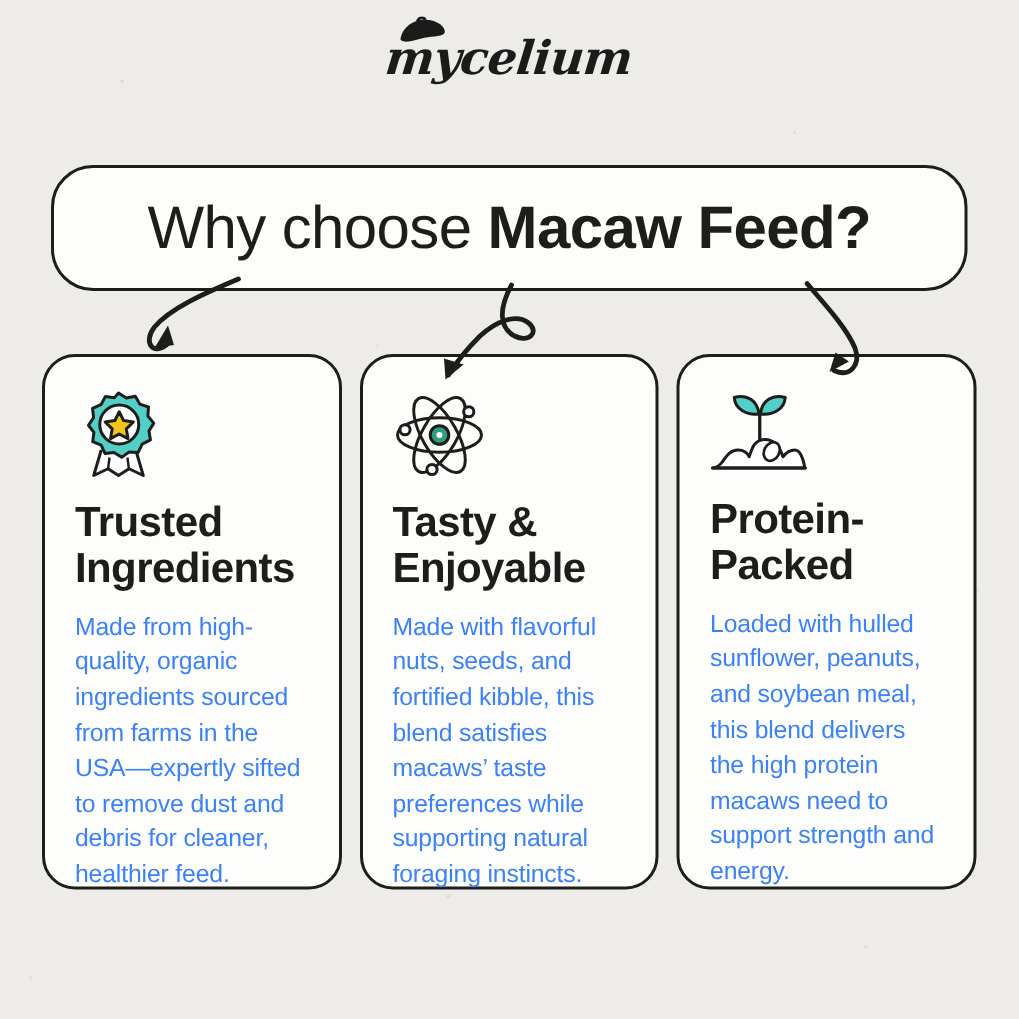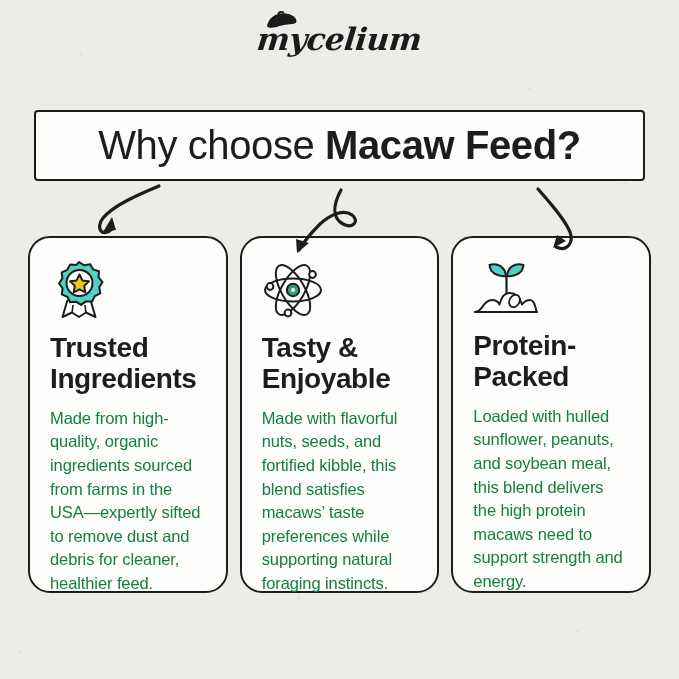--- a/index.html
+++ b/index.html
@@ -44,25 +44,25 @@
   .logo-text{
     font-family:"DejaVu Serif", serif;
     font-style:italic;font-weight:700;
     font-size:31px;letter-spacing:-.5px;
     color:#1b1b1b;line-height:1;
     transform:skewX(-6deg);
   }
 
   
   .banner{
-    position:absolute;left:34px;top:110px;width:611px;height:71px;
+    position:absolute;left:34px;top:110px;width:611px;height:84px;
     box-sizing:border-box;
     background:#fdfdfc;
     border:2.5px solid #1d1d1b;
-    border-radius:4px;
+    border-radius:28px;
     display:flex;align-items:center;justify-content:center;
   }
   .banner-text{
     font-size:40px;color:#1d1d1b;letter-spacing:-.4px;
     white-space:nowrap;
   }
   .banner-text .reg{font-weight:400;}
   .banner-text .bold{font-weight:700;}
 
   
@@ -82,21 +82,21 @@
     padding:22px 22px 16px 20px;
     display:flex;flex-direction:column;
   }
   .card-icon{height:62px;margin-bottom:12px;display:flex;align-items:flex-start;}
   .card-title{
     font-size:28px;font-weight:700;color:#1d1d1b;
     line-height:1.12;letter-spacing:-.4px;
     margin-bottom:12px;white-space:pre-line;
   }
   .card-body{
-    font-size:16.5px;font-weight:400;color:#15803d;
+    font-size:16.5px;font-weight:400;color:#3b82f6;
     line-height:1.43;letter-spacing:-.1px;
   }
 </style>
 </head>
 <body>
 
 <div class="paper-texture"></div>
 
 <div class="stage">
 

